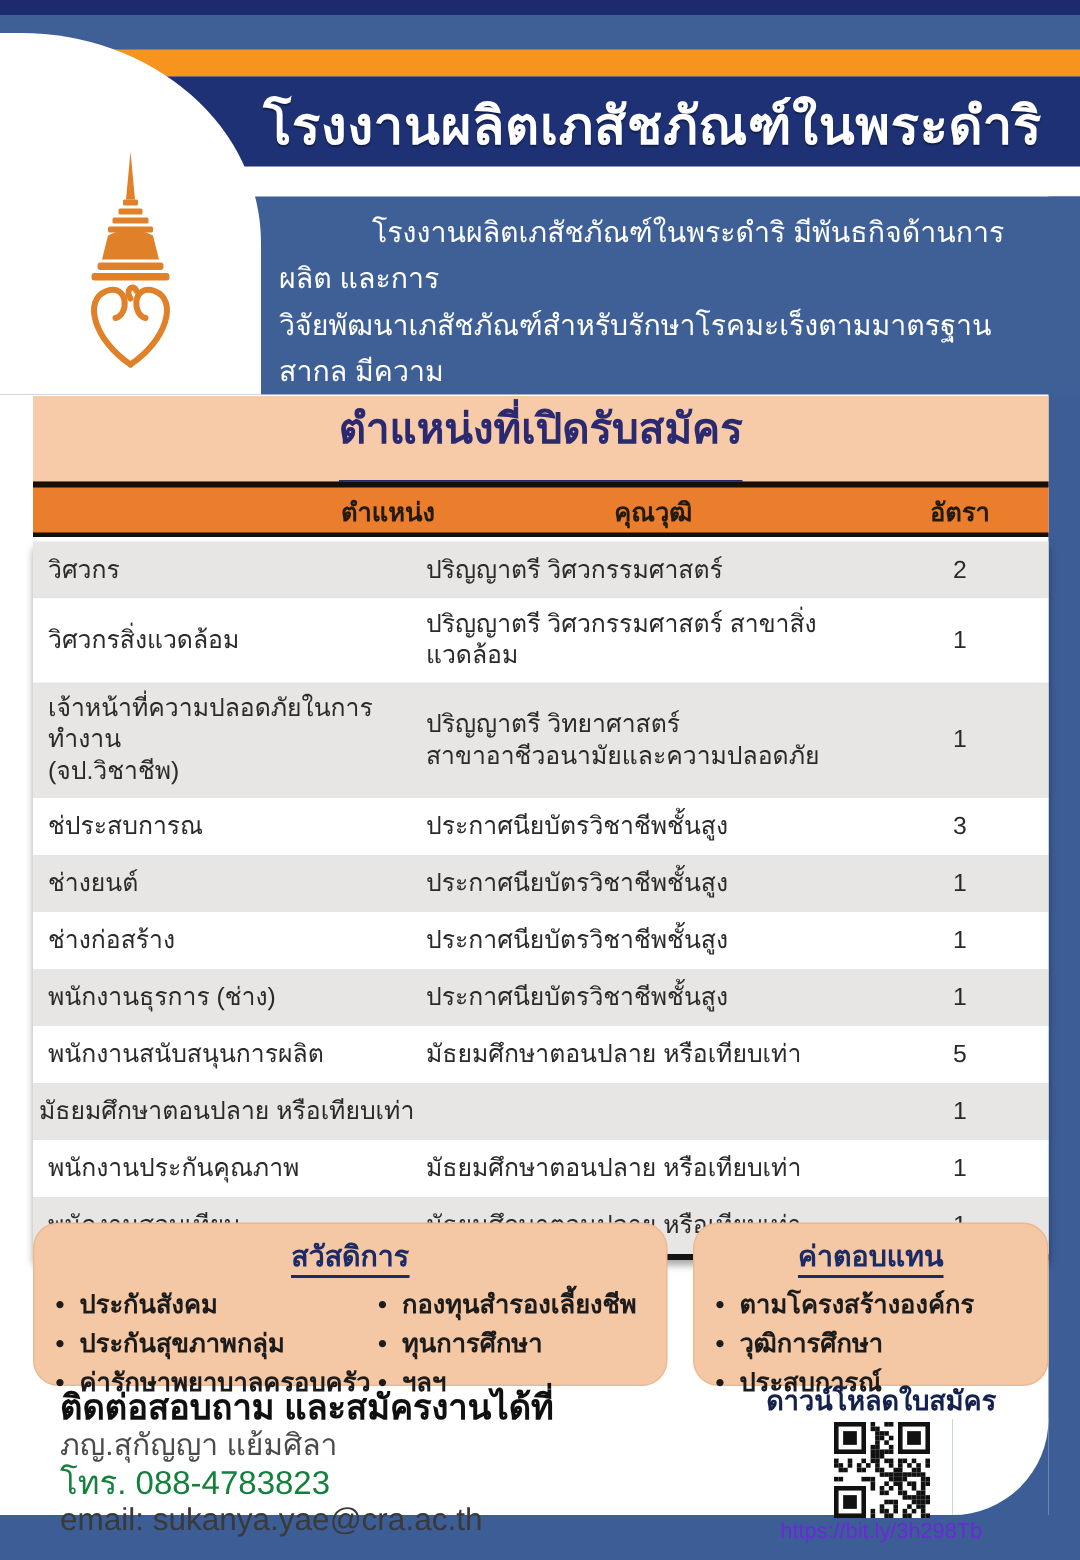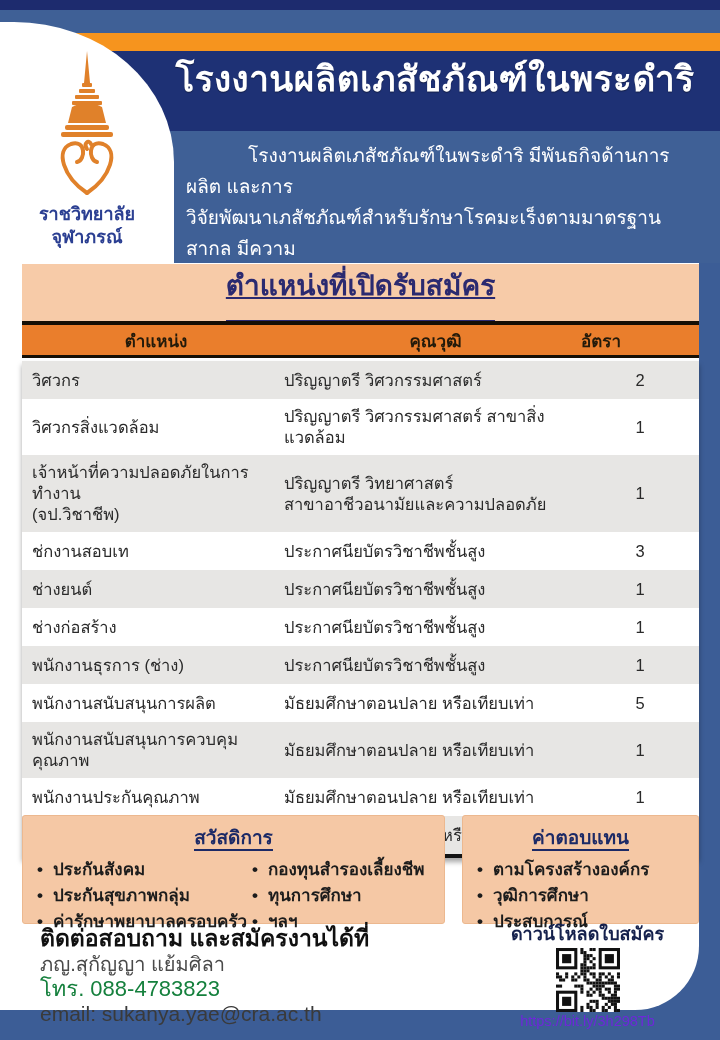--- a/index.html
+++ b/index.html
@@ -7,22 +7,22 @@
   body { font-family:"Liberation Sans","DejaVu Sans",sans-serif; }
   #page {
     position:relative; width:720px; height:1040px; margin:0 auto;
     background:#ffffff; overflow:hidden;
   }
   
   .band-top-navy { position:absolute; top:0; left:0; right:0; height:10px; background:#1d2b6e; z-index:1; }
   .band-top-blue { position:absolute; top:10px; left:0; right:0; height:41px; background:#3f6096; z-index:1; }
   .band-orange   { position:absolute; top:33px; left:0; right:0; height:18px; background:#f6941e; z-index:2; }
   .band-title {
-    position:absolute; top:51px; left:0; right:0; height:80px; background:#1e3175; z-index:2;
-    display:flex; align-items:flex-start; justify-content:center;
+    position:absolute; top:51px; left:0; right:0; height:60px; background:#1e3175; z-index:2;
+    display:flex; align-items:flex-end; justify-content:center;
   }
   .band-title h1 {
     color:#ffffff; font-size:35px; font-weight:bold; letter-spacing:.5px;
     padding-left:150px; text-shadow:0 1px 1px rgba(0,0,0,.4);
   }
   .panel-intro {
     position:absolute; top:131px; left:0; right:0; height:132px; background:#3f6096; z-index:2;
   }
   .intro-text {
     position:absolute; top:9px; left:186px; right:16px;
@@ -45,46 +45,46 @@
     color:#2b3f92; font-weight:bold; font-size:18px; line-height:23px;
     text-align:center; white-space:pre-line; margin-top:4px;
   }
   
   .section-title-box {
     position:absolute; top:264px; left:22px; width:677px; height:57px; background:#f7cba8; z-index:2;
     display:flex; align-items:center; justify-content:center;
   }
   .section-title-box span {
     color:#2b2a70; font-size:28px; font-weight:bold;
-    border-bottom:3px solid #2b2a70; padding-bottom:13px;text-decoration:underline;
+    border-bottom:3px solid #2b2a70; padding-bottom:13px;
   }
   .table-header {
     position:absolute; top:321px; left:22px; width:677px; height:37px; background:#ea7e2c; z-index:2;
     border-top:4px solid #160f05; border-bottom:3px solid #160f05;
     display:flex; align-items:center;
     color:#231a0a; font-weight:bold; font-size:17px;
   }
-  .table-header .h-pos   { width:268px; text-align:center; }
+  .table-header .h-pos   { width:268px; text-align:right; }
   .table-header .h-qual  { flex:1; text-align:center; }
-  .table-header .h-count { width:118px; text-align:left; }
+  .table-header .h-count { width:118px; text-align:center; }
   .table-body {
     position:absolute; top:361px; left:22px; width:677px; z-index:2;
     border-bottom:4px solid #141414; box-shadow:0 4px 5px rgba(0,0,0,.35);
   }
   .trow { display:flex; align-items:center; min-height:38px; }
   .trow.odd  { background:#e7e6e4; }
   .trow.even { background:#ffffff; }
   .cell { color:#2a2a2a; font-size:16.5px; line-height:21px; white-space:pre-line; }
   .c-pos   { width:258px; padding:7px 4px 7px 10px; }
   .c-qual  { flex:1; padding:7px 4px; }
   .c-count { width:118px; text-align:center; }
   
   .peach-box {
     position:absolute; top:815px; background:#f5c8a5; border:1px solid #ecb88f;
-    border-radius:3px; z-index:2; padding:6px 10px 8px;
+    border-radius:17px; z-index:2; padding:6px 10px 8px;
   }
   #welfare-box { left:22px; width:423px; height:109px; }
   #compensation-box { left:462px; width:237px; height:109px; }
   .box-title { text-align:center; margin-bottom:5px; }
   .box-title span {
     color:#1c2a66; font-size:19px; font-weight:bold;
     border-bottom:2px solid #1c2a66; padding-bottom:1px;
   }
   .bullets { list-style:none; }
   .bullets li {
@@ -146,22 +146,20 @@
         <path d="M31 58 Q46 50 61 58 L65 74 L27 74 Z"></path>
         <rect x="24" y="76" width="44" height="5" rx="2"></rect>
         <rect x="20" y="83" width="52" height="5" rx="2"></rect>
       </g>
       <g fill="none" stroke="#e0812a" stroke-width="4" stroke-linecap="round">
         <path d="M46 144 C 22 128, 14 101, 30 95 C 45 90, 45 111, 36 113"></path>
         <path d="M46 144 C 70 128, 78 101, 62 95 C 47 90, 47 111, 56 113"></path>
         <path d="M46 100 C 42 94, 48 90, 50 95"></path>
       </g>
     </svg>
-    <div class="org-name">ราชวิทยาลัย
-จุฬาภรณ์</div>
   </div>
 
   <div class="section-title-box">
     <span>ตำแหน่งที่เปิดรับสมัคร</span>
   </div>
 
   <div class="table-header">
     <div class="h-pos">ตำแหน่ง</div>
     <div class="h-qual">คุณวุฒิ</div>
     <div class="h-count">อัตรา</div>
@@ -179,21 +177,21 @@
         <div class="cell c-count">1</div>
       </div>
       <div class="trow odd">
         <div class="cell c-pos">เจ้าหน้าที่ความปลอดภัยในการทำงาน
 (จป.วิชาชีพ)</div>
         <div class="cell c-qual">ปริญญาตรี วิทยาศาสตร์
 สาขาอาชีวอนามัยและความปลอดภัย</div>
         <div class="cell c-count">1</div>
       </div>
       <div class="trow even">
-        <div class="cell c-pos">ช่กงานสอบเท</div>
+        <div class="cell c-pos">ช่ประสบการณ</div>
         <div class="cell c-qual">ประกาศนียบัตรวิชาชีพชั้นสูง</div>
         <div class="cell c-count">3</div>
       </div>
       <div class="trow odd">
         <div class="cell c-pos">ช่างยนต์</div>
         <div class="cell c-qual">ประกาศนียบัตรวิชาชีพชั้นสูง</div>
         <div class="cell c-count">1</div>
       </div>
       <div class="trow even">
         <div class="cell c-pos">ช่างก่อสร้าง</div>
@@ -204,21 +202,20 @@
         <div class="cell c-pos">พนักงานธุรการ (ช่าง)</div>
         <div class="cell c-qual">ประกาศนียบัตรวิชาชีพชั้นสูง</div>
         <div class="cell c-count">1</div>
       </div>
       <div class="trow even">
         <div class="cell c-pos">พนักงานสนับสนุนการผลิต</div>
         <div class="cell c-qual">มัธยมศึกษาตอนปลาย  หรือเทียบเท่า</div>
         <div class="cell c-count">5</div>
       </div>
       <div class="trow odd">
-        <div class="cell c-pos">พนักงานสนับสนุนการควบคุมคุณภาพ</div>
         <div class="cell c-qual">มัธยมศึกษาตอนปลาย  หรือเทียบเท่า</div>
         <div class="cell c-count">1</div>
       </div>
       <div class="trow even">
         <div class="cell c-pos">พนักงานประกันคุณภาพ</div>
         <div class="cell c-qual">มัธยมศึกษาตอนปลาย  หรือเทียบเท่า</div>
         <div class="cell c-count">1</div>
       </div>
       <div class="trow odd">
         <div class="cell c-pos">พนักงานสอบเทียบ</div>

